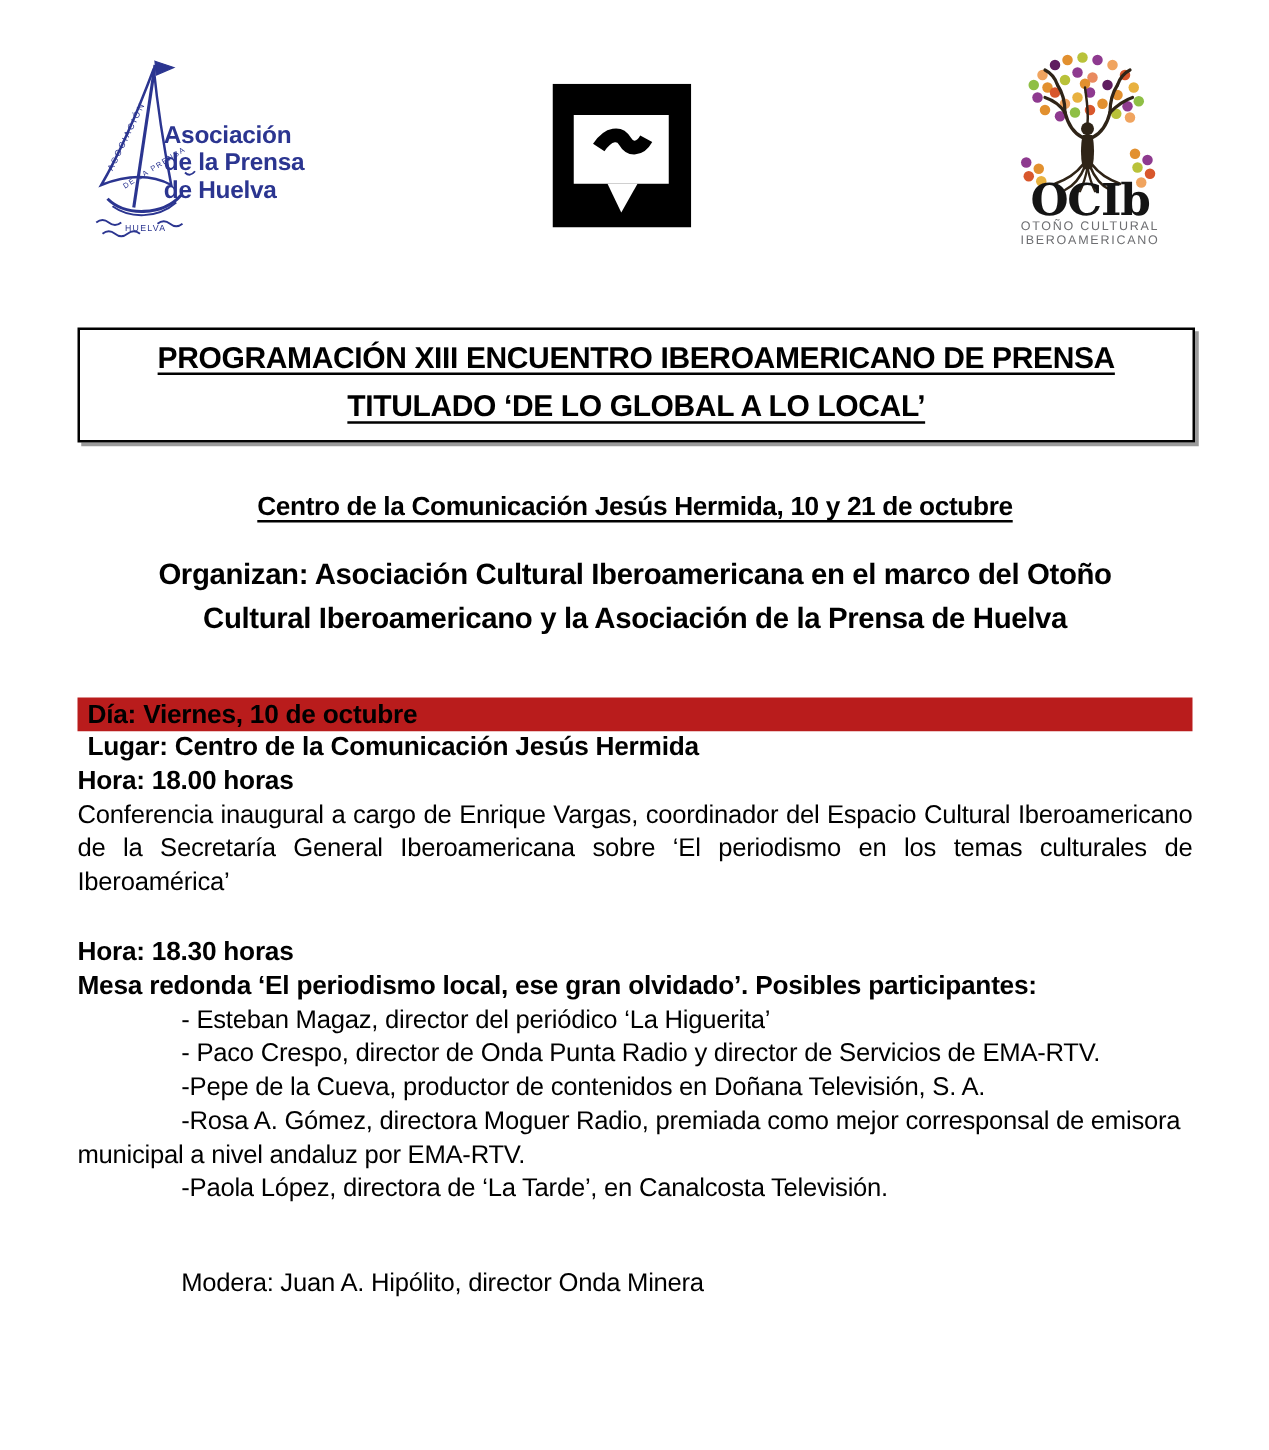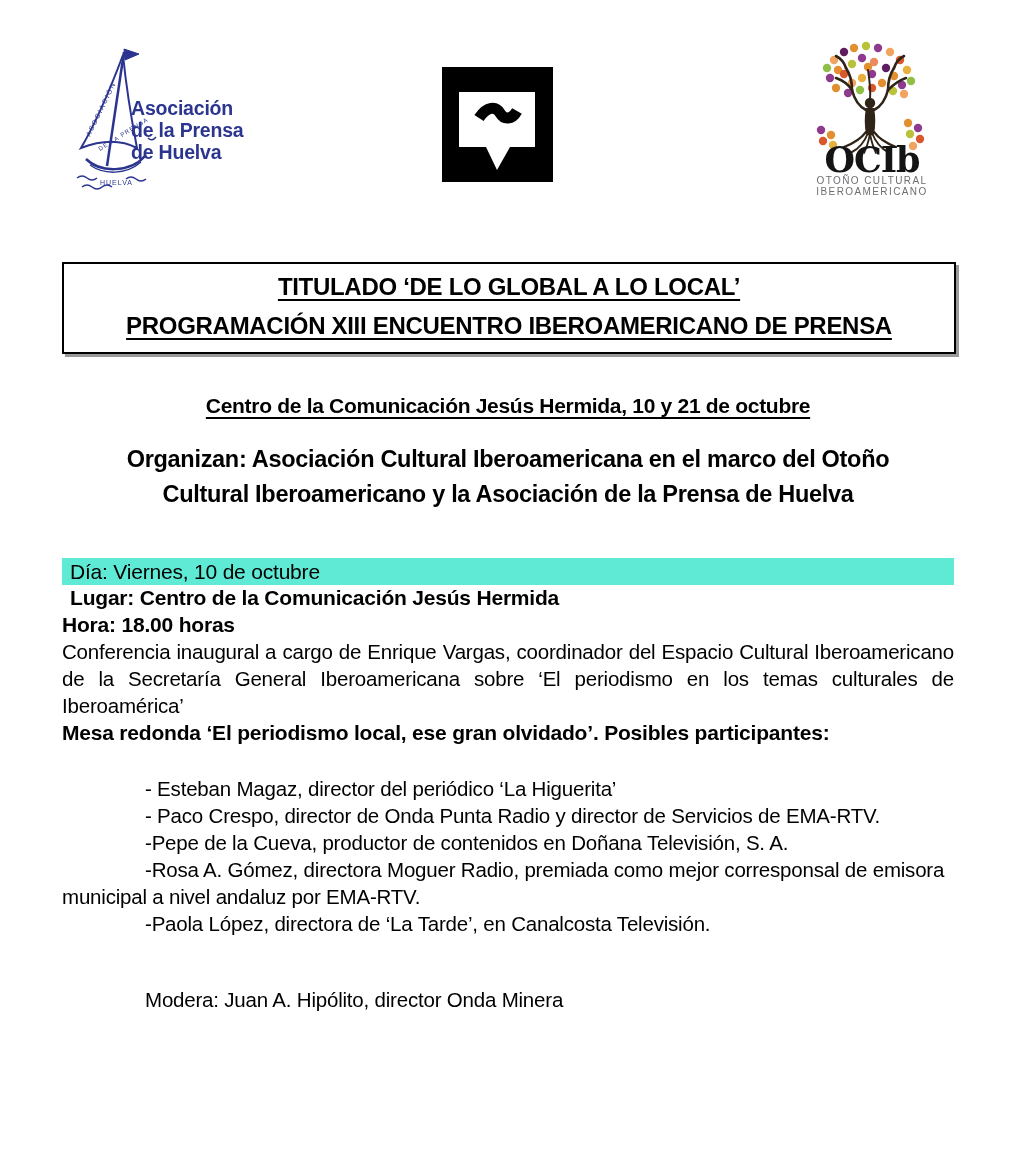--- a/index.html
+++ b/index.html
@@ -30,32 +30,32 @@
   .content { position:absolute; left:62px; top:394px; width:892px; }
   .venue {
     text-align:center; font-weight:bold; font-size:21px; letter-spacing:-0.3px;
     text-decoration:underline; text-decoration-thickness:2px; text-underline-offset:4px;
   }
   .organizers {
     margin-top:24px; text-align:center; font-size:23.5px; line-height:35px;
     padding:0 22px; letter-spacing:-0.3px;font-weight:bold;
   }
   .day-bar {
-    margin-top:46px; background:#5eead4; font-weight:normal; font-size:21px;
+    margin-top:46px; background:#b91c1c; font-weight:bold; font-size:21px;
     line-height:25px; padding:1px 8px 1px 8px; letter-spacing:-0.2px;
   }
   .place-line { font-weight:bold; font-size:21px; line-height:26px; padding-left:8px; letter-spacing:-0.2px; }
   .hora { font-weight:bold; font-size:21px; line-height:27px; letter-spacing:-0.2px; }
   .hora-1 { }
   .para {
     font-size:20.5px; line-height:27px; text-align:justify; letter-spacing:-0.2px;
   }
   .hora-2 { margin-top:29px; }
   .mesa { font-weight:bold; font-size:21px; line-height:27px; letter-spacing:-0.2px; }
-  .participants { margin-top:29px; }
+  .participants { }
   .participant, .moderator {
     font-size:20.5px; line-height:27px; text-indent:83px; letter-spacing:-0.2px;
   }
   .moderator { margin-top:49px; }
 </style>
 </head>
 <body>
 
 <div class="page">
 
@@ -163,37 +163,38 @@
       <circle cx="62" cy="63" r="5.2" fill="#2f2417"></circle>
       <path d="M58,68 Q55.5,81 58,94 Q62,97.5 66,94 Q68.5,81 66,68 Z" fill="#2f2417"></path>
 
       <text x="64" y="132" text-anchor="middle" font-family="DejaVu Serif, serif" font-weight="bold" font-size="35" letter-spacing="-1" fill="#141414">OCIb</text>
       <text x="64" y="144" text-anchor="middle" font-family="Liberation Sans, sans-serif" font-size="10" letter-spacing="1.4" fill="#6d6e71">OTOÑO CULTURAL</text>
       <text x="64" y="155" text-anchor="middle" font-family="Liberation Sans, sans-serif" font-size="10" letter-spacing="1.4" fill="#6d6e71">IBEROAMERICANO</text>
     </svg>
   </div>
 
   <div class="title-box">
+    <div class="title-line">PROGRAMACIÓN XIII ENCUENTRO IBEROAMERICANO DE PRENSA</div>
     <div class="title-line">TITULADO ‘DE LO GLOBAL A LO LOCAL’</div>
-    <div class="title-line">PROGRAMACIÓN XIII ENCUENTRO IBEROAMERICANO DE PRENSA</div>
   </div>
 
   <div class="content">
 
     <div class="venue">Centro de la Comunicación Jesús Hermida, 10 y 21 de octubre</div>
 
     <div class="organizers">Organizan: Asociación Cultural Iberoamericana en el marco del Otoño Cultural Iberoamericano y la Asociación de la Prensa de Huelva</div>
 
     <div class="day-bar">Día: Viernes, 10 de octubre</div>
 
     <div class="place-line">Lugar: Centro de la Comunicación Jesús Hermida</div>
 
     <div class="hora hora-1">Hora: 18.00 horas</div>
     <div class="para">Conferencia inaugural a cargo de Enrique Vargas, coordinador del Espacio Cultural Iberoamericano de la Secretaría General Iberoamericana sobre ‘El periodismo en los temas culturales de Iberoamérica’</div>
 
+    <div class="hora hora-2">Hora: 18.30 horas</div>
     <div class="mesa">Mesa redonda ‘El periodismo local, ese gran olvidado’. Posibles participantes:</div>
 
     <div class="participants">
       <div class="participant">- Esteban Magaz, director del periódico ‘La Higuerita’</div>
       <div class="participant">- Paco Crespo, director de Onda Punta Radio y director de Servicios de EMA-RTV.</div>
       <div class="participant">-Pepe de la Cueva, productor de contenidos en Doñana Televisión, S. A.</div>
       <div class="participant">-Rosa A. Gómez, directora Moguer Radio, premiada como mejor corresponsal de emisora municipal a nivel andaluz por EMA-RTV.</div>
       <div class="participant">-Paola López, directora de ‘La Tarde’, en Canalcosta Televisión.</div>
     </div>
 

